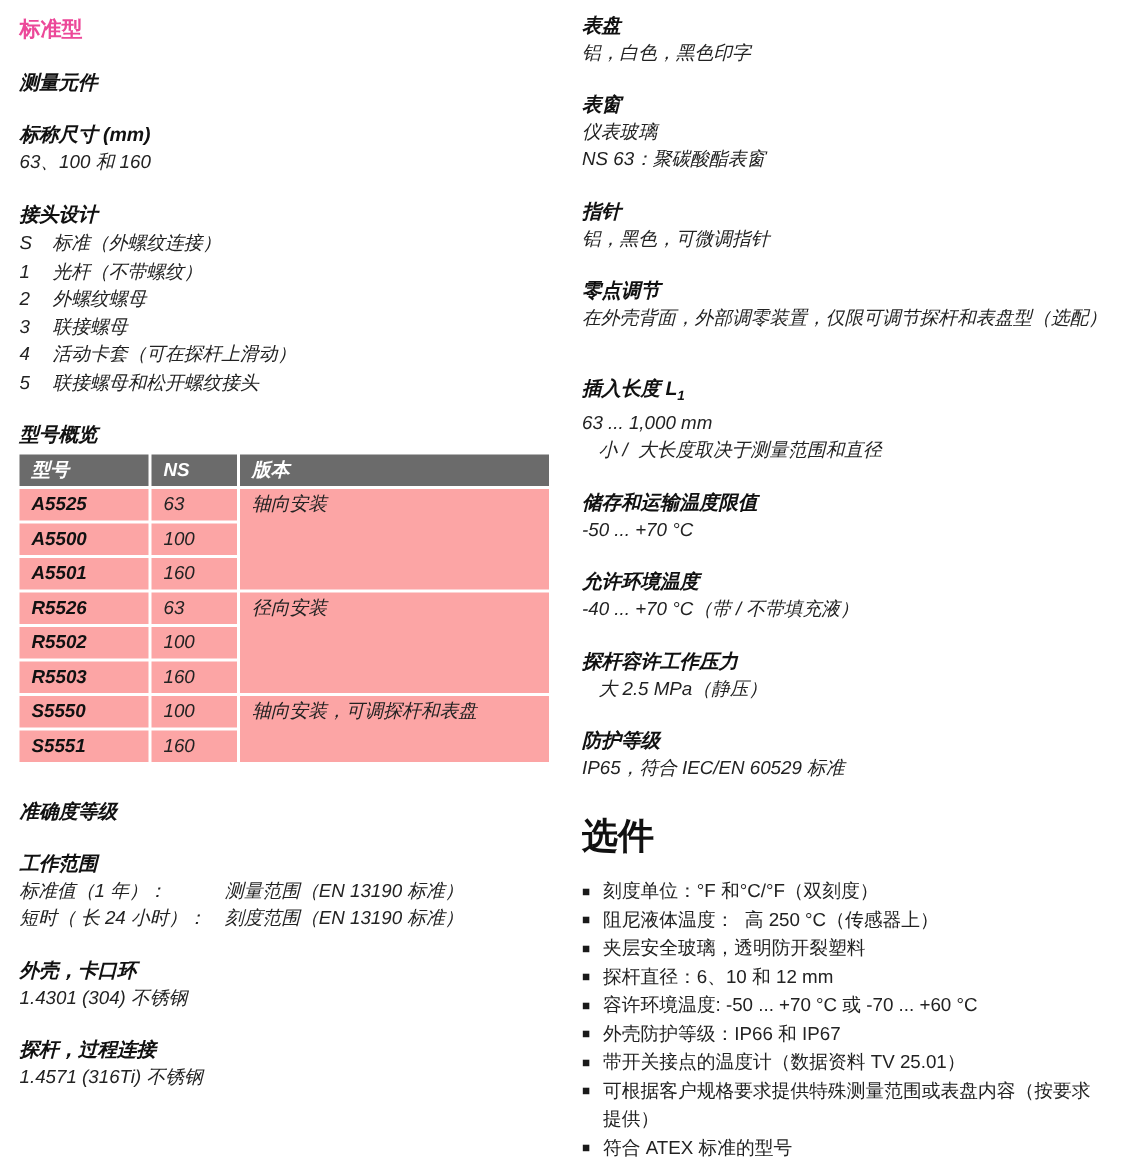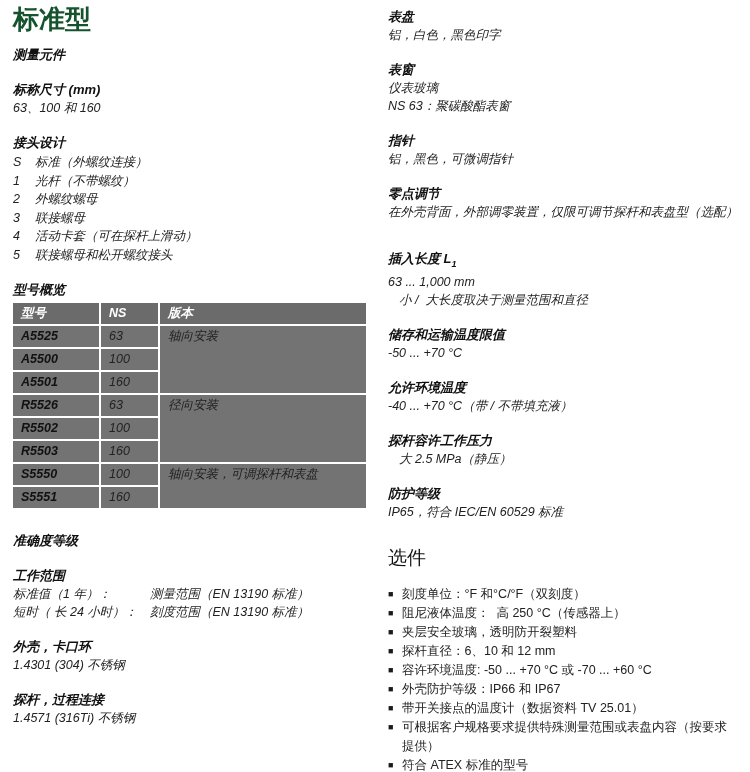--- a/index.html
+++ b/index.html
@@ -9,25 +9,25 @@
     font-family: "Liberation Sans", "DejaVu Sans", sans-serif;
     color: #1a1a1a;
     position: relative;
     overflow: hidden;
   }
   .col { position: absolute; top: 0; }
   .col-left  { left: 13px;  width: 357px; }
   .col-right { left: 388px; width: 350px; }
 
   .page-title {
-    font-size: 26px; font-weight: bold; color: #14532d;
+    font-size: 14px; font-weight: bold; color: #ec4899;
     margin: 8px 0 16px 0; line-height: 22px;
   }
   .big-title {
-    font-size: 19px; font-weight: normal; color: #111;
+    font-size: 24px; font-weight: bold; color: #111;
     margin: 26px 0 16px 0; line-height: 22px;
   }
   .sec { margin-bottom: 17px; font-style: italic; }
   .sec-gap-lg { margin-bottom: 29px; }
   .sec h3 {
     margin: 0; font-size: 13px; font-weight: bold; color: #111;
     line-height: 18px; white-space: pre-wrap;
   }
   .sec p {
     margin: 0; font-size: 12.5px; line-height: 18px; color: #222;
@@ -48,21 +48,21 @@
     border-collapse: separate; border-spacing: 2px;
     width: 357px; margin: 2px 0 0 -2px;
     table-layout: fixed;
   }
   table.models th {
     background: #6b6b6b; color: #ffffff;
     font-size: 12.5px; font-weight: bold; text-align: left;
     padding: 3px 8px; height: 18px; line-height: 15px;
   }
   table.models td {
-    background: #737373; color: #222;
+    background: #fca5a5; color: #222;
     font-size: 12.5px; padding: 3px 8px; height: 19px; line-height: 15px;
     vertical-align: top;
   }
   table.models td.model { font-weight: bold; color: #111; }
   .w-model { width: 86px; } .w-ns { width: 57px; }
 
   .opt-list { margin-top: 2px; }
   .opt-item { display: flex; font-size: 12.5px; line-height: 19px; color: #222; }
   .opt-bullet { flex: 0 0 14px; font-size: 9px; line-height: 19px; color: #1a1a1a; }
   .opt-text { flex: 1; white-space: pre-wrap; }

